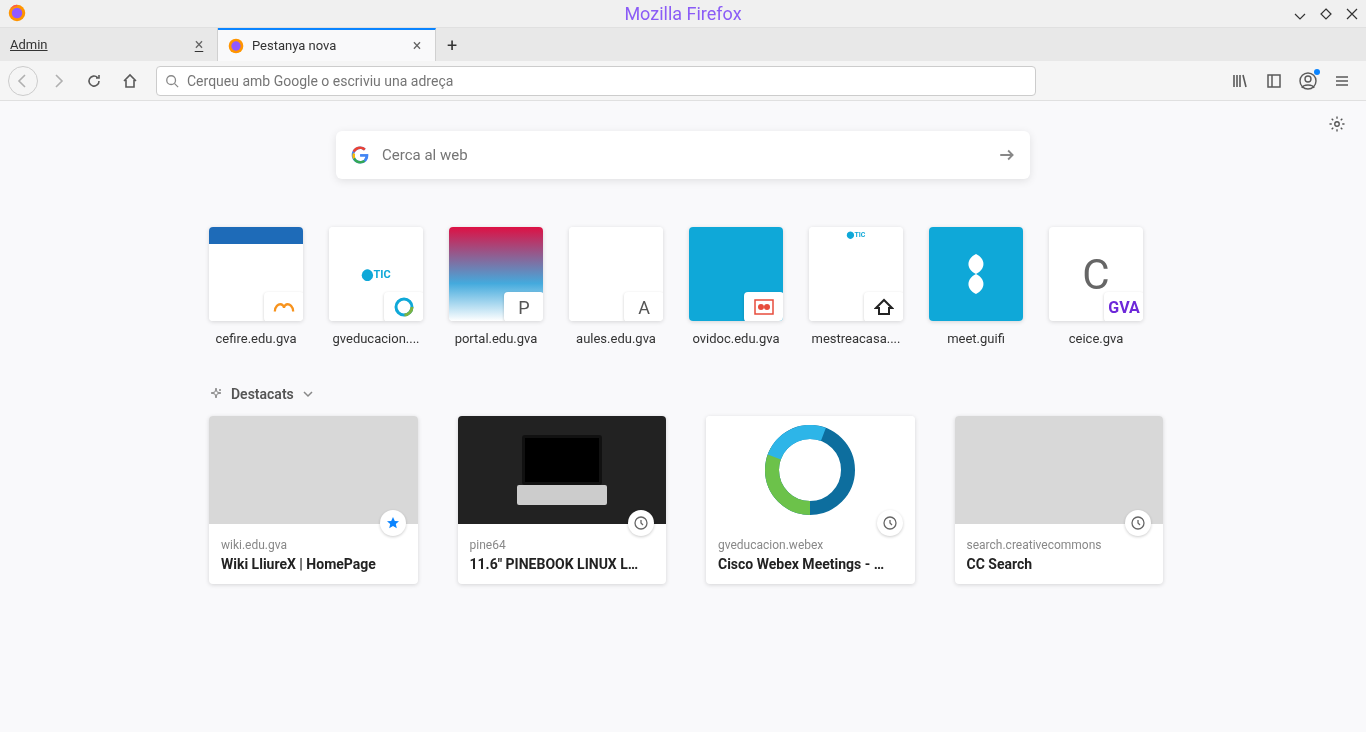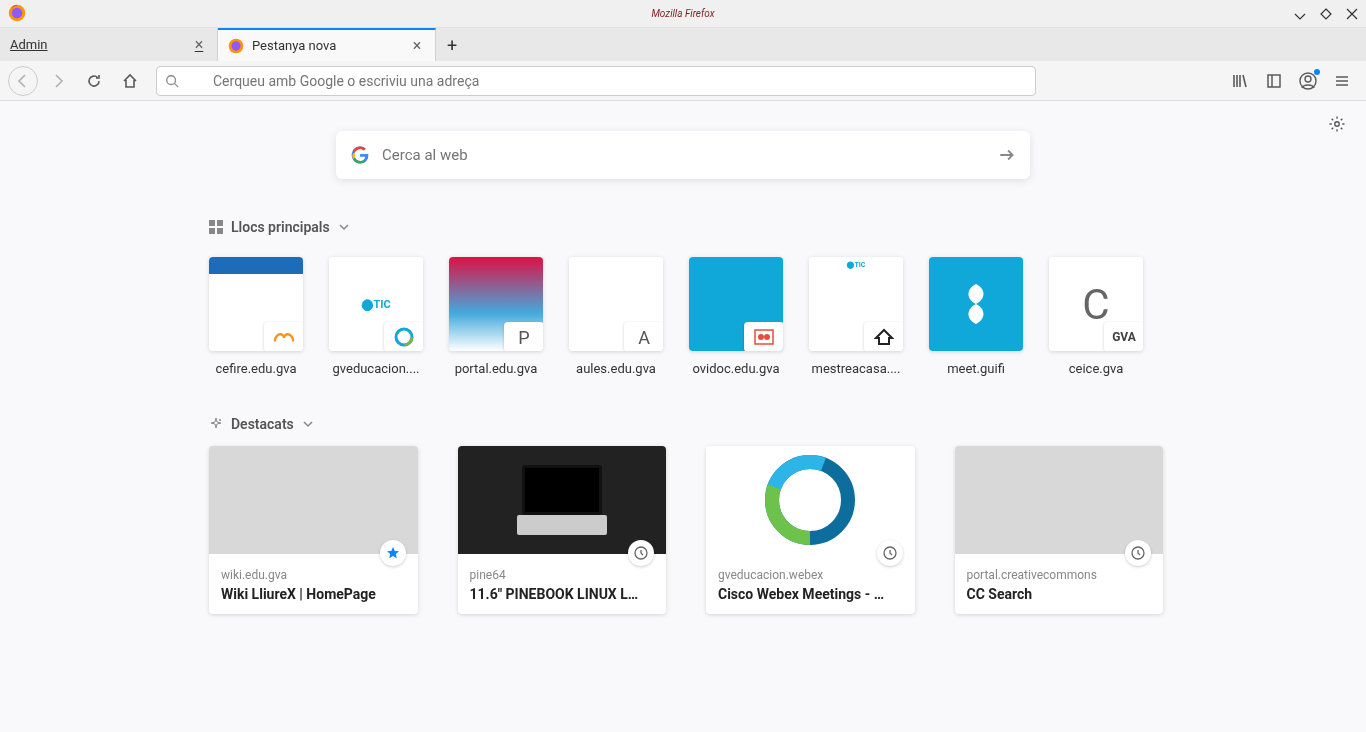--- a/index.html
+++ b/index.html
@@ -1,40 +1,40 @@
 <!DOCTYPE html>
 <html><head>
 <meta charset="utf-8">
 <style>
 * { margin: 0; padding: 0; box-sizing: border-box; font-family: -apple-system, BlinkMacSystemFont, "Segoe UI", Roboto, Helvetica, Arial, sans-serif; }
 body { background: #f9f9fa; width: 1366px; height: 732px; overflow: hidden; }
 
 
 .titlebar { height: 28px; background: #f0f0f0; display: flex; align-items: center; justify-content: center; position: relative; border-bottom: 1px solid #e0e0e0; }
 .titlebar-logo { position: absolute; left: 8px; top: 4px; }
-.titlebar-title { font-size: 10px; color: #7f1d1d; font-style: italic; }
+.titlebar-title { font-size: 18px; color: #8b5cf6; }
 .titlebar-controls { position: absolute; right: 8px; display: flex; gap: 14px; }
 .titlebar-controls span { cursor: pointer; color: #333; font-size: 14px; }
 
 
 .tabbar { height: 33px; background: #e8e8e8; display: flex; align-items: flex-end; }
 .tab { height: 33px; width: 218px; display: flex; align-items: center; padding: 0 10px; font-size: 13px; color: #333; position: relative; border-right: 1px solid #d0d0d0; }
 .tab.active { background: #f9f9fa; border-top: 2px solid #0a84ff; }
 .tab.inactive { background: #e8e8e8; text-decoration: underline; }
 .tab-favicon { width: 16px; height: 16px; margin-right: 8px; flex-shrink: 0; }
 .tab-label { flex: 1; overflow: hidden; text-overflow: ellipsis; white-space: nowrap; }
 .tab-close { width: 16px; height: 16px; display: flex; align-items: center; justify-content: center; cursor: pointer; color: #666; font-size: 16px; }
 .newtab-btn { width: 32px; height: 32px; display: flex; align-items: center; justify-content: center; cursor: pointer; font-size: 18px; color: #333; }
 
 
 .navbar { height: 40px; background: #f5f5f5; display: flex; align-items: center; padding: 0 8px; gap: 4px; border-bottom: 1px solid #e0e0e0; }
 .nav-btn { width: 32px; height: 32px; display: flex; align-items: center; justify-content: center; cursor: pointer; border-radius: 4px; color: #5a5a5a; }
 .nav-btn.disabled { color: #b0b0b0; cursor: default; }
 .nav-btn.circled { border: 1px solid #ccc; border-radius: 50%; width: 30px; height: 30px; }
-.urlbar { flex: 1; height: 30px; background: #fff; border: 1px solid #ccc; border-radius: 4px; display: flex; align-items: center; padding: 0 8px; margin: 0 6px; max-width: 880px; gap: 26px; }
+.urlbar { flex: 1; height: 30px; background: #fff; border: 1px solid #ccc; border-radius: 4px; display: flex; align-items: center; padding: 0 8px; margin: 0 6px; max-width: 880px; }
 .urlbar input { border: none; outline: none; flex: 1; font-size: 14px; color: #555; background: transparent; }
 .urlbar-search-icon { color: #888; margin-right: 8px; }
 .nav-right { margin-left: auto; display: flex; gap: 2px; }
 
 
 .content { height: calc(732px - 28px - 33px - 40px); overflow-y: auto; position: relative; background: #f9f9fb; }
 .content-inner { max-width: 960px; margin: 0 auto; padding: 30px 0; }
 .customize-btn { position: absolute; right: 20px; top: 14px; cursor: pointer; color: #555; }
 
 
@@ -200,32 +200,20 @@
           </svg>
       </span>
       <input type="text" placeholder="Cerca al web" style="">
       <span class="searchbox-arrow">
         <svg width="18" height="18" viewBox="0 0 16 16">
             <path d="M2 8 L13 8 M9 4 L13 8 L9 12" fill="none" stroke="currentColor" stroke-width="1.6"></path>
           </svg>
       </span>
     </div>
 
-    <div class="section-header">
-      <span class="grid-icon">
-          <span></span>
-          <span></span>
-          <span></span>
-          <span></span>
-        </span>
-      <span>Llocs principals</span>
-      <svg width="12" height="12" viewBox="0 0 12 12">
-          <path d="M2 4 L6 8 L10 4" fill="none" stroke="#888" stroke-width="1.5"></path>
-        </svg>
-    </div>
 
     <div class="topsites">
       <div class="site-tile">
         <div class="site-thumb">
             <div style="width:100%;height:100%;background:linear-gradient(#1e6bb8 0 18%,#fff 18% 100%);font-size:6px;padding:2px"></div>
             <div class="site-badge">
               <svg width="22" height="18" viewBox="0 0 24 18">
                 <path d="M2 14 C2 8 6 6 8 6 C10 6 12 8 12 10 C12 8 14 6 16 6 C18 6 22 8 22 14" fill="none" stroke="#f7931e" stroke-width="2.5"></path>
               </svg>
             </div>
@@ -290,21 +278,21 @@
               <svg width="50" height="50" viewBox="0 0 50 50">
                 <path d="M25 5 C15 10 15 20 25 25 C35 20 35 10 25 5 M25 25 C15 30 15 40 25 45 C35 40 35 30 25 25" fill="#fff"></path>
               </svg>
             </div>
           </div>
         <div class="site-label">meet.guifi</div>
       </div>
       <div class="site-tile">
         <div class="site-thumb">
             <span class="letter-big">C</span>
-            <div class="site-badge" style="color:#404040;font-weight:700;font-size:12px">GVA</div>
+            <div class="site-badge" style="color:#6d28d9;font-weight:700;font-size:16px">GVA</div>
           </div>
         <div class="site-label">ceice.gva</div>
       </div>
     </div>
 
     <div class="section-header">
       <span class="sparkle-icon">
         <svg width="14" height="14" viewBox="0 0 14 14">
             <path d="M7 1 L8 5 L12 6 L8 7 L7 11 L6 7 L2 6 L6 5 Z" fill="none" stroke="#888" stroke-width="1"></path>
             <circle cx="11" cy="3" r="1" fill="#888"></circle>
@@ -371,19 +359,19 @@
       <div class="hl-card">
         <div class="hl-thumb" style="background:#d8d8d8">
             <div class="hl-badge">
               <svg width="14" height="14" viewBox="0 0 14 14">
                 <circle cx="7" cy="7" r="6" fill="none" stroke="#666" stroke-width="1.3"></circle>
                 <path d="M7 4 L7 7 L9 9" stroke="#666" stroke-width="1.3" fill="none"></path>
               </svg>
             </div>
           </div>
         <div class="hl-body">
-          <div class="hl-domain">portal.creativecommons</div>
+          <div class="hl-domain">search.creativecommons</div>
           <div class="hl-title">CC Search</div>
         </div>
       </div>
     </div>
   </div>
 </div>
 
 </body></html>

